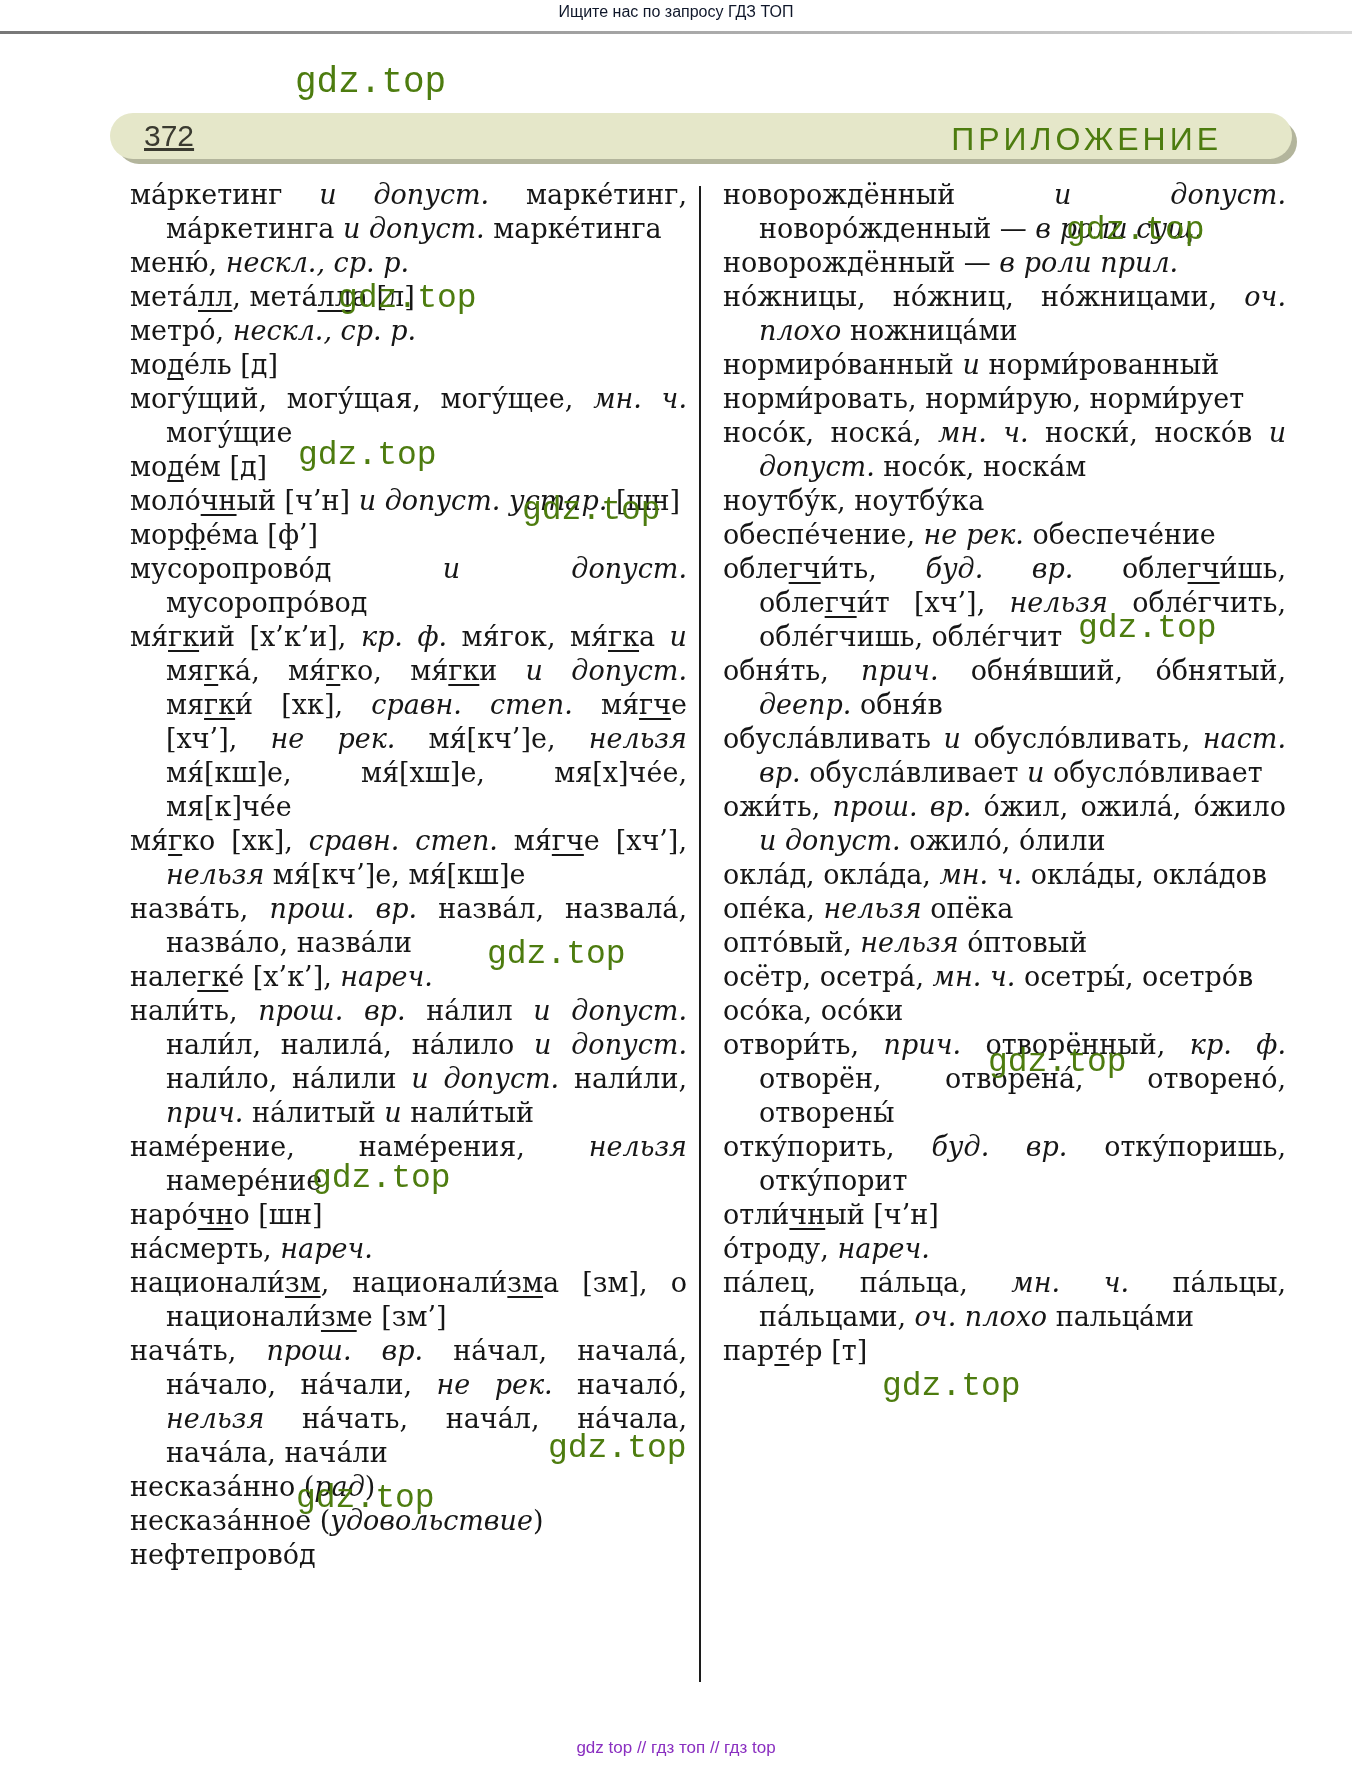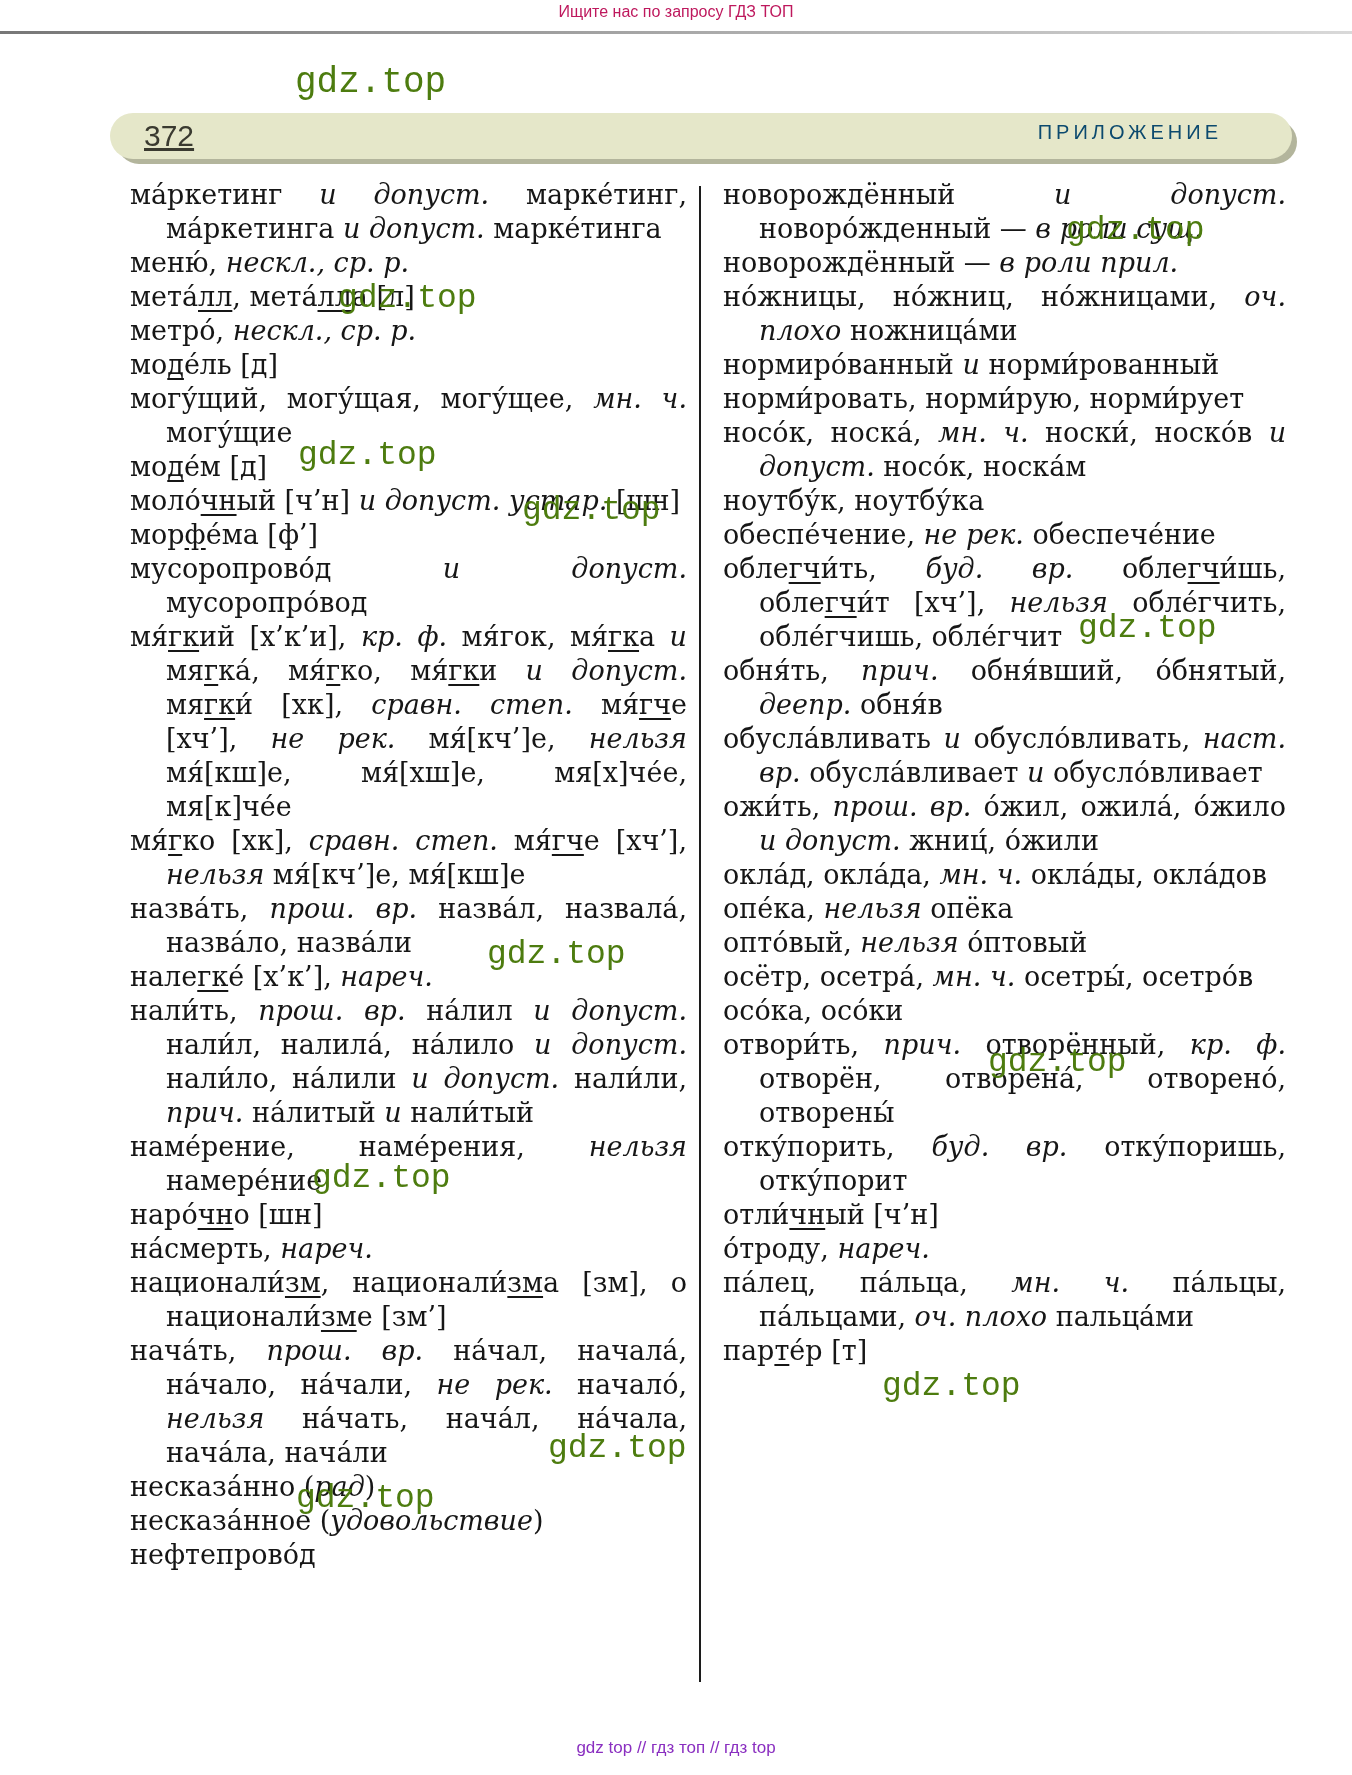--- a/index.html
+++ b/index.html
@@ -2,21 +2,21 @@
 <html lang="ru"><head>
 <meta charset="utf-8">
 <style>
   html,body{margin:0;padding:0;}
   body{
     width:1352px;height:1775px;position:relative;background:#ffffff;
     font-family:"DejaVu Serif", serif;color:#161616;overflow:hidden;
   }
   .top-link{
     position:absolute;top:3px;left:0;width:100%;text-align:center;
-    font-family:"Liberation Sans", sans-serif;font-size:16px;color:#be185d;
+    font-family:"Liberation Sans", sans-serif;font-size:16px;color:#0f172a;
   }
   .top-rule{
     position:absolute;top:31px;left:0;width:100%;height:3px;
     background:linear-gradient(to right,#777777,#d9d9d9);
   }
   .wm{
     position:absolute;font-family:Liberation Mono, monospace;
     font-size:33px;font-weight:500;color:#4d7c0f;letter-spacing:0px;
     z-index:5;white-space:nowrap;
   }
@@ -25,21 +25,21 @@
     background:#e5e7c9;border-radius:23px;
     box-shadow:6px 6px 0 -1px #b3b59c;
     z-index:2;
   }
   .page-number{
     position:absolute;left:34px;top:6px;
     font-family:"Liberation Sans", sans-serif;font-size:30px;color:#3a3a30;text-decoration:underline;
   }
   .header-title{
     position:absolute;right:70px;top:8px;
-    font-family:"Liberation Sans", sans-serif;font-size:20px;color:#0c4a6e;
+    font-family:"Liberation Sans", sans-serif;font-size:32px;color:#4d7c0f;
     letter-spacing:4px;
   }
   .text-col{
     position:absolute;top:178px;font-size:27px;line-height:34px;z-index:1;
   }
   #col-left{left:130px;width:557px;}
   #col-right{left:723px;width:563px;}
   .entry{
     padding-left:36px;text-indent:-36px;text-align:justify;margin:0;
   }
@@ -110,21 +110,21 @@
     <div class="entry"><span>новорождённый — </span><span class="s-i">в роли прил.</span></div>
     <div class="entry"><span>но́жницы, но́жниц, но́жницами, </span><span class="s-i">оч. плохо </span><span>ножница́ми</span></div>
     <div class="entry"><span>нормиро́ванный </span><span class="s-i">и </span><span>норми́рованный</span></div>
     <div class="entry"><span>норми́ровать, норми́рую, норми́рует</span></div>
     <div class="entry"><span>носо́к, носка́, </span><span class="s-i">мн. ч. </span><span>носки́, носко́в </span><span class="s-i">и допуст. </span><span>носо́к, носка́м</span></div>
     <div class="entry"><span>ноутбу́к, ноутбу́ка</span></div>
     <div class="entry"><span>обеспе́чение, </span><span class="s-i">не рек. </span><span>обеспече́ние</span></div>
     <div class="entry"><span>обле</span><span class="s-u">гч</span><span>и́ть, </span><span class="s-i">буд. вр. </span><span>обле</span><span class="s-u">гч</span><span>и́шь, обле</span><span class="s-u">гч</span><span>и́т [хч’], </span><span class="s-i">нельзя </span><span>обле́гчить, обле́гчишь, обле́гчит</span></div>
     <div class="entry"><span>обня́ть, </span><span class="s-i">прич. </span><span>обня́вший, о́бнятый, </span><span class="s-i">деепр. </span><span>обня́в</span></div>
     <div class="entry"><span>обусла́вливать </span><span class="s-i">и </span><span>обусло́вливать, </span><span class="s-i">наст. вр. </span><span>обусла́вливает </span><span class="s-i">и </span><span>обусло́вливает</span></div>
-    <div class="entry"><span>ожи́ть, </span><span class="s-i">прош. вр. </span><span>о́жил, ожила́, о́жило </span><span class="s-i">и допуст. </span><span>жниц́, о́жили</span></div>
+    <div class="entry"><span>ожи́ть, </span><span class="s-i">прош. вр. </span><span>о́жил, ожила́, о́жило </span><span class="s-i">и допуст. </span><span>ожило́, о́лили</span></div>
     <div class="entry"><span>окла́д, окла́да, </span><span class="s-i">мн. ч. </span><span>окла́ды, окла́дов</span></div>
     <div class="entry"><span>опе́ка, </span><span class="s-i">нельзя </span><span>опёка</span></div>
     <div class="entry"><span>опто́вый, </span><span class="s-i">нельзя </span><span>о́птовый</span></div>
     <div class="entry"><span>осётр, осетра́, </span><span class="s-i">мн. ч. </span><span>осетры́, осетро́в</span></div>
     <div class="entry"><span>осо́ка, осо́ки</span></div>
     <div class="entry"><span>отвори́ть, </span><span class="s-i">прич. </span><span>отворённый, </span><span class="s-i">кр. ф. </span><span>отворён, отворена́, отворено́, отворены́</span></div>
     <div class="entry"><span>отку́порить, </span><span class="s-i">буд. вр. </span><span>отку́поришь, отку́порит</span></div>
     <div class="entry"><span>отли́</span><span class="s-u">чн</span><span>ый [ч’н]</span></div>
     <div class="entry"><span>о́троду, </span><span class="s-i">нареч.</span></div>
     <div class="entry"><span>па́лец, па́льца, </span><span class="s-i">мн. ч. </span><span>па́льцы, па́льцами, </span><span class="s-i">оч. плохо </span><span>пальца́ми</span></div>

